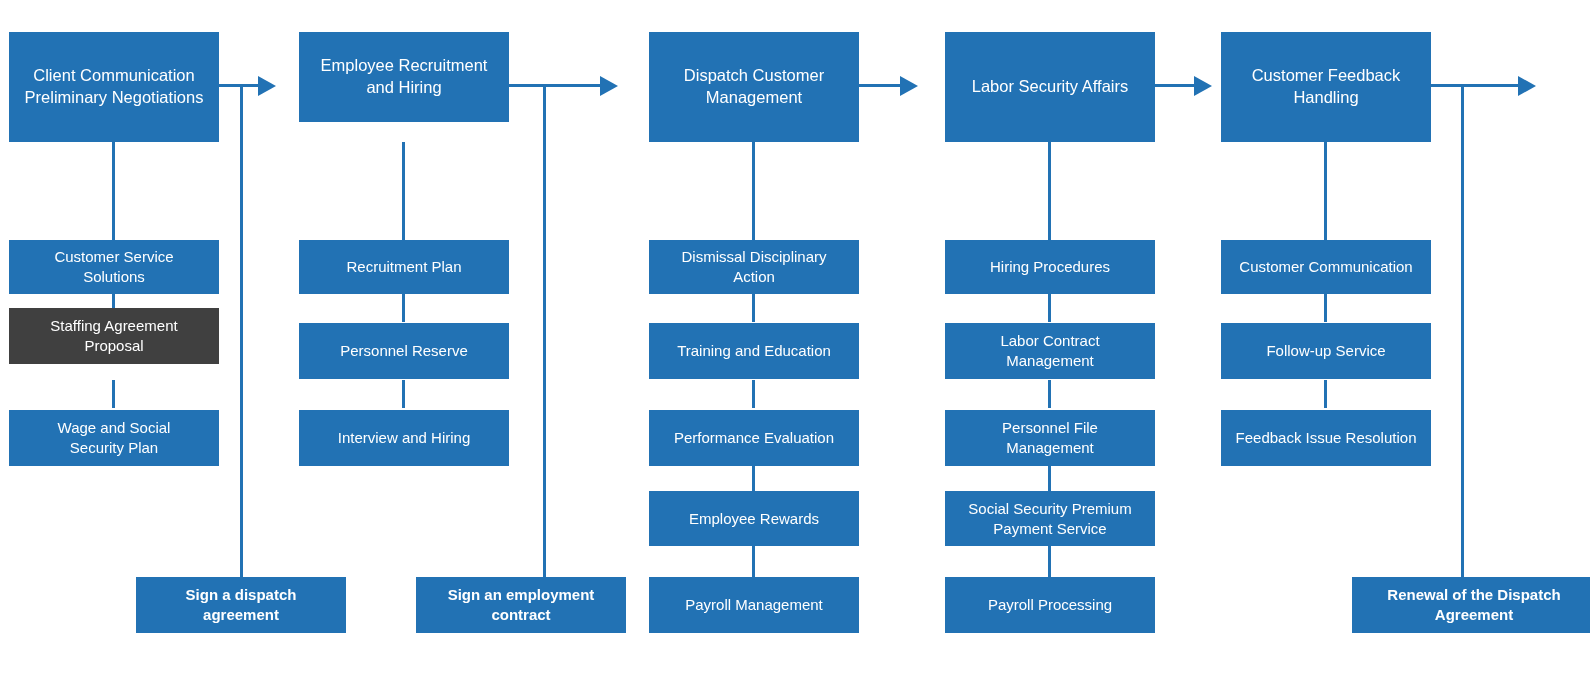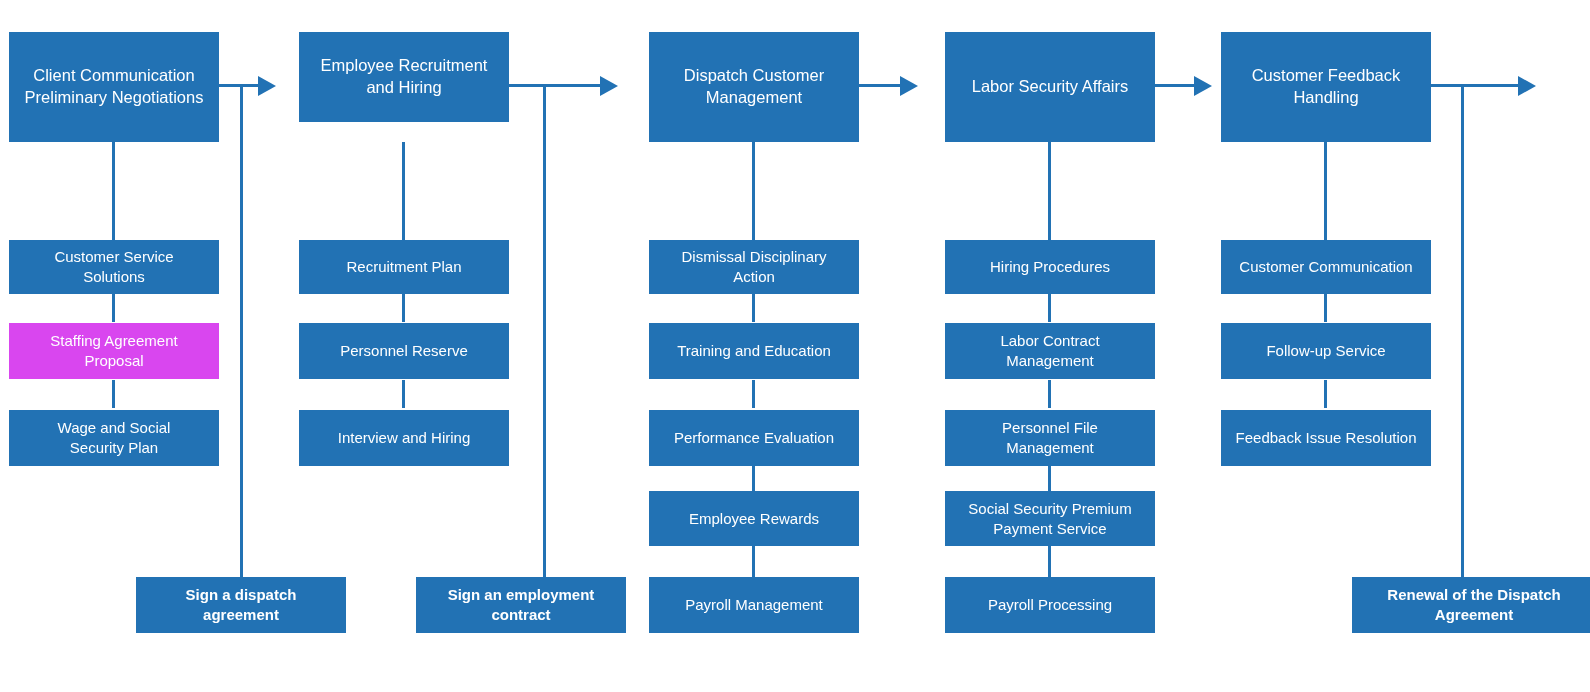--- a/index.html
+++ b/index.html
@@ -57,21 +57,21 @@
 
   <div class="node main" style="left: 9px; top: 32px; width: 210px; height: 110px; background: rgb(34, 114, 180);">Client Communication
 Preliminary Negotiations</div>
 
   <div class="conn v" style="left: 112px; top: 142px; width: 3px; height: 98px; background: rgb(34, 114, 180);"></div>
   <div class="conn v" style="left: 112px; top: 294px; width: 3px; height: 28px; background: rgb(34, 114, 180);"></div>
   <div class="conn v" style="left: 112px; top: 380px; width: 3px; height: 28px; background: rgb(34, 114, 180);"></div>
 
   <div class="node sub" style="left: 9px; top: 240px; width: 210px; height: 54px; background: rgb(34, 114, 180);">Customer Service
 Solutions</div>
-  <div class="node sub" style="left: 9px; top: 323px; width: 210px; height: 56px; background: #d946ef;">Staffing Agreement
+  <div class="node sub" style="left: 9px; top: 308px; width: 210px; height: 56px; background: #404040;">Staffing Agreement
 Proposal</div>
   <div class="node sub" style="left: 9px; top: 410px; width: 210px; height: 56px; background: rgb(34, 114, 180);">Wage and Social
 Security Plan</div>
 
   <div class="conn h" style="left: 219px; top: 84px; width: 48px; height: 3px; background: rgb(34, 114, 180);"></div>
   <div class="arrow-head" style="left: 258px; top: 76px; border-left-color: rgb(34, 114, 180);"></div>
 
   <div class="conn v" style="left: 240px; top: 84px; width: 3px; height: 493px; background: rgb(34, 114, 180);"></div>
   <div class="node bottom" style="left: 136px; top: 577px; width: 210px; height: 56px; background: rgb(34, 114, 180);">Sign a dispatch
 agreement</div>

